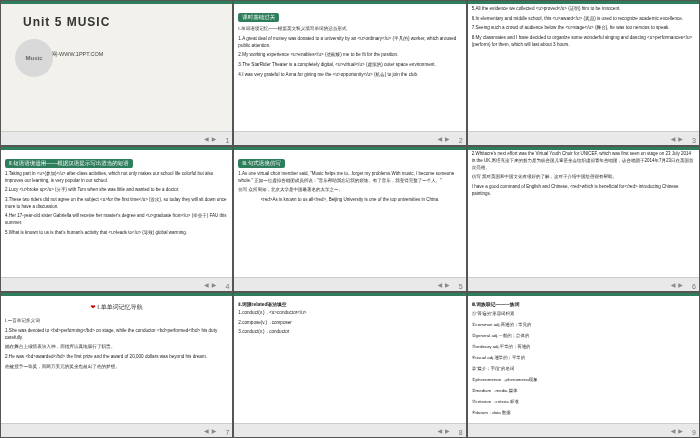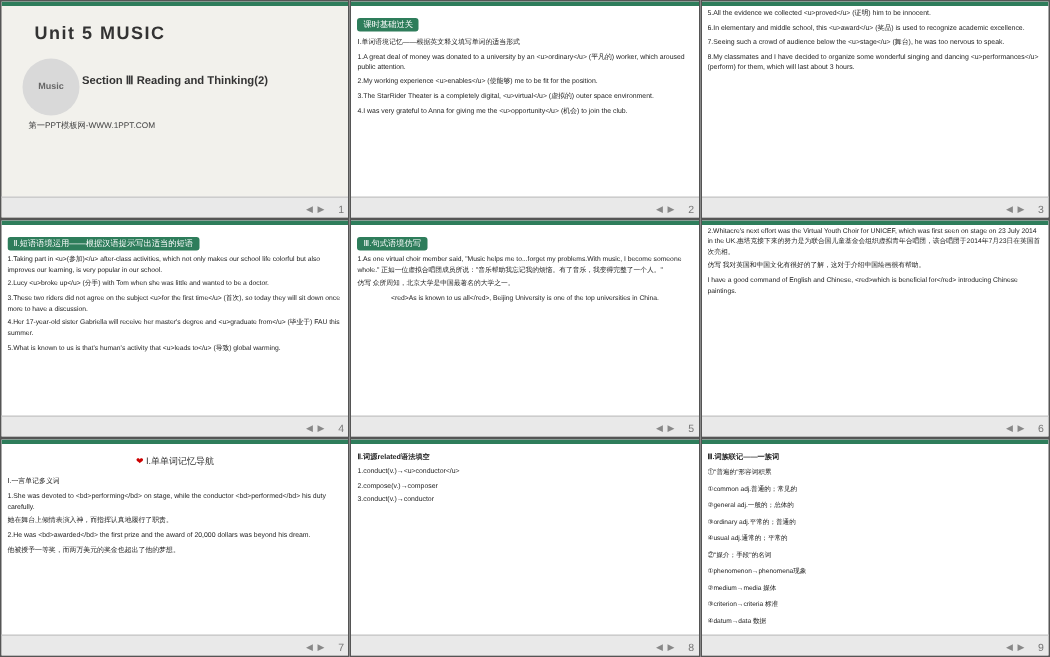--- a/index.html
+++ b/index.html
@@ -34,21 +34,20 @@
 
 <div class="grid">
 
   <div class="slide s1">
     <div class="gbar"></div>
     <div class="inner">
       <div class="title">Unit 5   MUSIC</div>
       <div class="logo">
         <div class="lt">Music</div>
       </div>
-      <div class="sub">Section Ⅲ Reading and Thinking(2)</div>
       <div class="src">第一PPT模板网-WWW.1PPT.COM</div>
     </div>
     <div class="navbar">
       <span>◀</span>
       <span>▶</span>
     </div>
     <div class="num">1</div>
   </div>
 
   <div class="slide">

